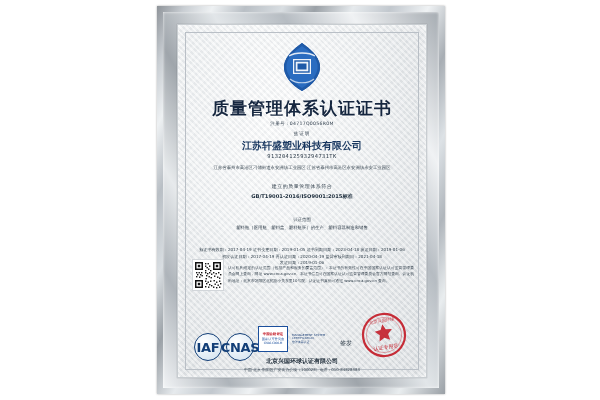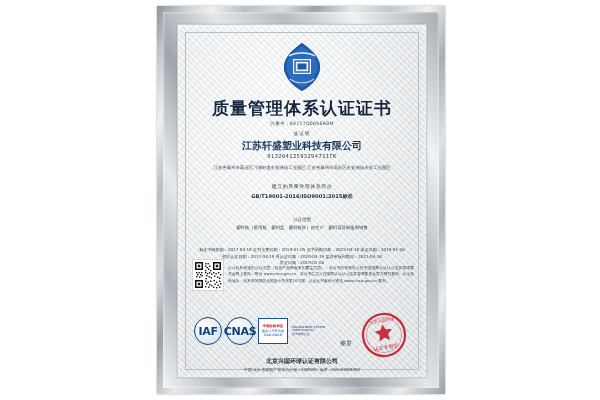--- a/index.html
+++ b/index.html
@@ -249,24 +249,25 @@
     align-items: center;
     gap: 4px;
   }
   .logo-circle {
     width: 26px; height: 26px;
     border-radius: 50%;
     background: radial-gradient(circle at 34% 30%, #ffffff 0%, #e9f1f8 45%, #cfe0ee 100%);
     border: 1.2px solid #123e77;
     display: flex; align-items: center; justify-content: center;
     font-family: "DejaVu Sans", "Liberation Sans", sans-serif;
-    font-size: 11px;
+    font-size: 13px;
     font-weight: bold;
     color: #123e77;
     letter-spacing: -0.3px;
+    margin-top: 16px;
   }
   .logo-cnas {
     width: 28px; height: 24px;
     background: #ffffff;
     border: 1px solid #1b4f9c;
     display: flex; flex-direction: column;
     align-items: center; justify-content: center;
     line-height: 1;
   }
   .logo-cnas .cn-top {

